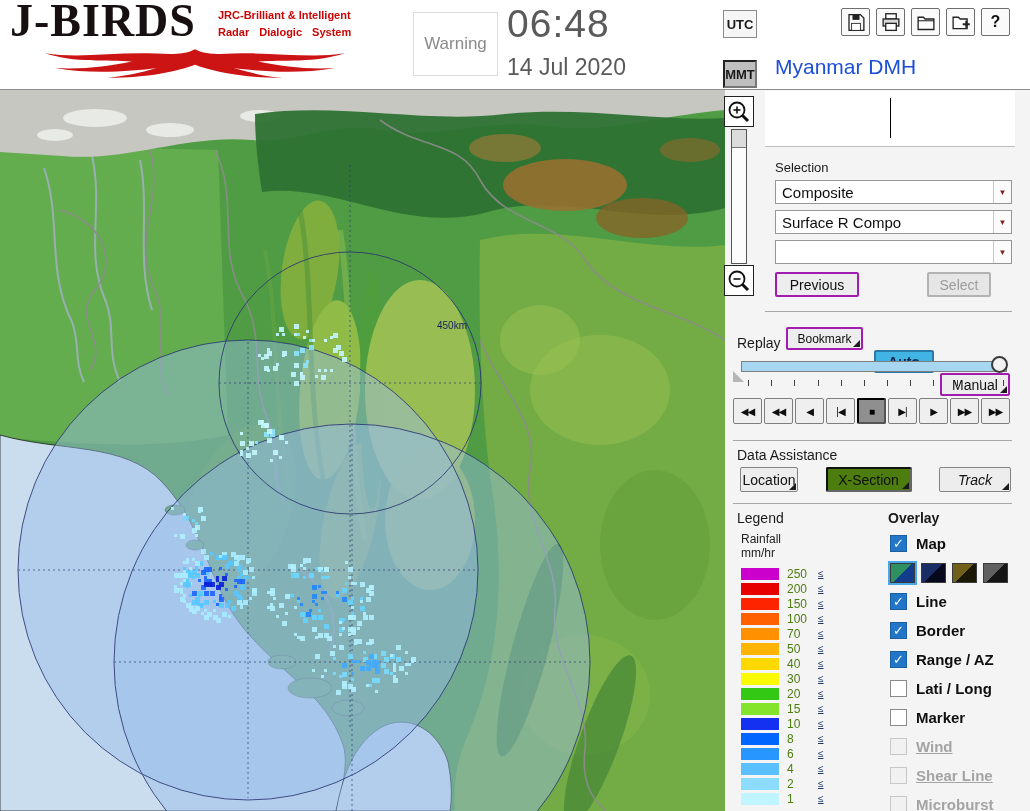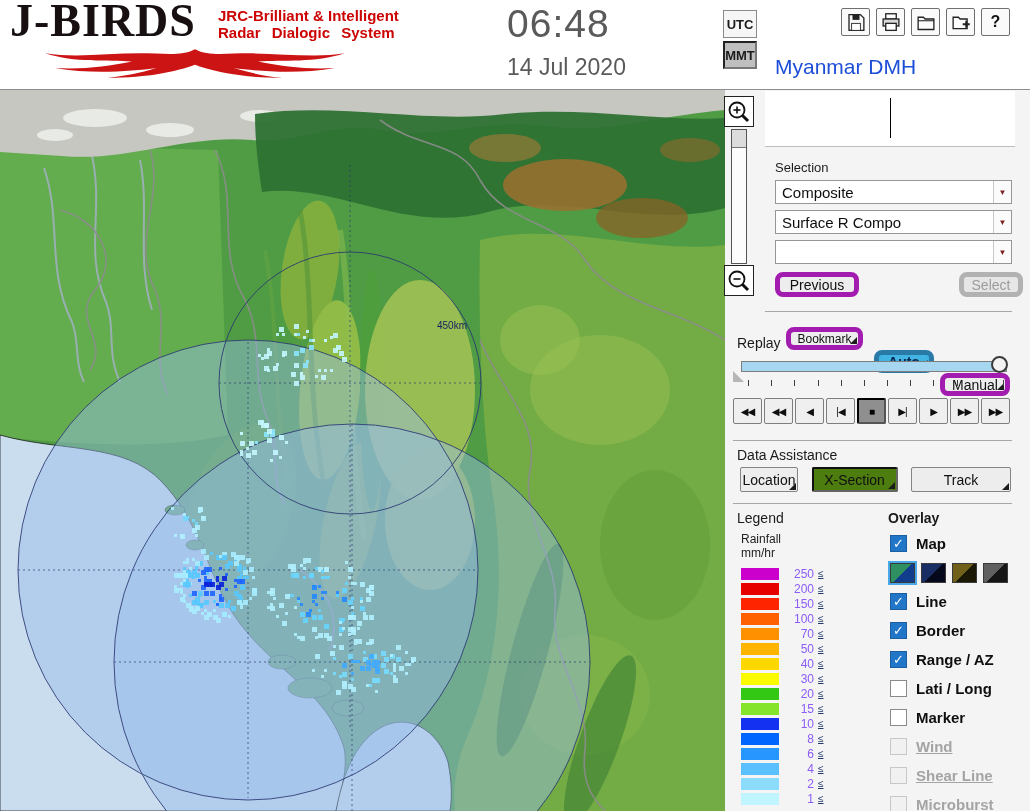--- a/index.html
+++ b/index.html
@@ -3,32 +3,32 @@
 <meta charset="utf-8">
 <style>
   html,body{margin:0;padding:0;background:#777;}
   .app{position:relative;width:1030px;height:811px;background:#f4f4f4;overflow:hidden;
        font-family:"Liberation Sans","DejaVu Sans",sans-serif;}
   
   .header{position:absolute;left:0;top:0;width:1030px;height:90px;background:#ffffff;
           border-bottom:1px solid #8e8e8e;box-sizing:border-box;}
   .logo-title{position:absolute;left:10px;top:-6px;font-family:"Liberation Serif","DejaVu Serif",serif;
               font-weight:bold;font-size:46px;color:#181010;letter-spacing:1px;}
-  .logo-sub{position:absolute;left:218px;top:7px;color:#cc0404;font-weight:bold;font-size:15px;line-height:17px;}
+  .logo-sub{position:absolute;left:218px;top:7px;color:#cc0404;font-weight:bold;font-size:11px;line-height:17px;}
   .logo-sub .l2{word-spacing:7px;}
   .eagle{position:absolute;left:6px;top:46px;}
   .warning-btn{position:absolute;left:413px;top:12px;width:85px;height:64px;background:#fff;
                border:1px solid #dcdcdc;color:#8b8b8b;font-size:17px;display:flex;align-items:center;
                justify-content:center;box-sizing:border-box;}
   .time{position:absolute;left:507px;top:2px;font-size:39px;color:#5a5a5a;letter-spacing:1px;}
   .date{position:absolute;left:507px;top:54px;font-size:23px;color:#5a5a5a;}
   .tz{position:absolute;left:723px;width:34px;height:28px;display:flex;align-items:center;justify-content:center;
       font-size:13px;font-weight:bold;color:#1a1a1a;background:#f6f6f6;border:1px solid #8a8a8a;box-sizing:border-box;}
   .tz.utc{top:10px;}
-  .tz.mmt{top:41px;background:#bfbfbf;border:2px inset #777;}
+  .tz.mmt{top:60px;background:#bfbfbf;border:2px inset #777;}
   .tool-btn{position:absolute;top:8px;width:29px;height:28px;background:#fafafa;border:1px solid #6f6f6f;
             display:flex;align-items:center;justify-content:center;box-sizing:border-box;border-radius:2px;}
   .station{position:absolute;left:775px;top:55px;font-size:21px;color:#1d4ed8;}
   
   .map{position:absolute;left:0;top:90px;width:725px;height:721px;display:block;}
   
   .zoom-btn{position:absolute;left:724px;width:30px;height:31px;background:#fff;border:1px solid #222;
             display:flex;align-items:center;justify-content:center;box-sizing:border-box;}
   .zslider{position:absolute;left:731px;top:129px;width:16px;height:135px;background:#fcfcfc;
            border:1px solid #555;box-sizing:border-box;}
@@ -37,21 +37,21 @@
   .msg-box{position:absolute;left:765px;top:91px;width:250px;height:55px;background:#fff;
            border-bottom:1px solid #bdbdbd;}
   .caret{position:absolute;left:125px;top:7px;width:1px;height:40px;background:#000;}
   .panel-label{position:absolute;font-size:13px;color:#1c1c1c;}
   .dd{position:absolute;left:775px;width:237px;height:24px;background:#fff;border:1px solid #969696;
       box-sizing:border-box;display:flex;align-items:stretch;}
   .dd-val{flex:1;padding-left:6px;font-size:15px;color:#0e0e0e;display:flex;align-items:center;
           white-space:nowrap;overflow:hidden;}
   .dd-btn{width:17px;border-left:1px solid #c8c8c8;background:#fbfbfb;display:flex;align-items:center;justify-content:center;}
   .dd-btn::after{content:"▼";font-size:8px;color:#7c1d1d;}
-  .btn{background:#ededed;border:5px solid #a21caf;border-radius:8px;display:flex;align-items:center;
+  .btn{background:#ededed;border:2px solid #a21caf;border-radius:2px;display:flex;align-items:center;
        justify-content:center;font-size:14px;color:#101010;box-sizing:border-box;position:absolute;text-align:center;}
   .btn.disabled{color:#9c9c9c;border-color:#b2b2b2;background:#e6e6e6;}
   .menu-btn{position:relative;}
   .menu-btn::after{content:"";position:absolute;right:1px;bottom:1px;width:0;height:0;border-style:solid;
                    border-width:0 0 7px 7px;border-color:transparent transparent #1c1c1c transparent;}
   .btn.active{background:#42b4e4;border-color:#2a7aa8;color:#07284e;font-weight:bold;}
   .hr{position:absolute;height:1px;background:#a8a8a8;}
   .track{position:absolute;left:741px;top:361px;width:266px;height:11px;background:#a6d6f0;
          border:1px solid #7e7e7e;box-sizing:border-box;}
   .thumb{position:absolute;left:991px;top:356px;width:13px;height:13px;background:#f2f2f2;
@@ -69,21 +69,21 @@
   .da-btn{height:25px;background:#ededed;border:1px solid #848484;border-radius:2px;display:flex;
           align-items:center;justify-content:center;font-size:14px;color:#101010;box-sizing:border-box;position:relative;}
   .da-btn.pressed{background:#4d7c0f;border:2px inset #666;}
   .da-btn::after{content:"";position:absolute;right:1px;bottom:1px;width:0;height:0;border-style:solid;
                  border-width:0 0 7px 7px;border-color:transparent transparent #1c1c1c transparent;}
   .sec-label{position:absolute;font-size:14px;color:#1a1a1a;}
   .lg-unit{position:absolute;left:741px;font-size:12px;color:#222;}
   .lg-list{position:absolute;left:741px;top:566px;}
   .lg-row{display:flex;align-items:center;height:15px;}
   .lg-color{width:38px;height:12px;}
-  .lg-val{width:27px;text-align:right;font-size:12px;color:#8b5cf6;margin-left:8px;}
+  .lg-val{width:27px;text-align:left;font-size:12px;color:#4d7c0f;margin-left:8px;}
   .lg-lte{font-size:10px;color:#22386a;margin-left:4px;text-decoration:underline;}
   .ov-list{position:absolute;left:890px;top:529px;}
   .ov-row{display:flex;align-items:center;height:29px;}
   .cb{width:17px;height:17px;box-sizing:border-box;border:1px solid #8a8a8a;background:#fff;
       font-size:13px;line-height:15px;text-align:center;color:#fff;flex:0 0 auto;}
   .cb.checked{background:#2176c8;border-color:#1b5fa0;}
   .cb.disabled{border-color:#c8c8c8;background:#f1f1f1;}
   .ov-label{margin-left:9px;font-size:15px;font-weight:bold;color:#0f0f0f;white-space:nowrap;}
   .ov-label.dis{color:#a4a4a4;text-decoration:underline;}
   .swatch-row{display:flex;gap:6px;height:29px;align-items:center;}
@@ -100,20 +100,21 @@
     <div class="logo-sub">
       <div>JRC-Brilliant &amp; Intelligent</div>
       <div class="l2">Radar Dialogic System</div>
     </div>
     <svg class="eagle" width="378" height="36" viewBox="0 0 378 44">
       <path d="M189,4 C172,13 152,9 122,9 C82,9 42,15 6,9 C42,21 82,17 112,19 C82,25 52,29 18,27
                C62,35 112,31 142,27 C122,33 102,37 82,39 C132,39 167,31 189,23
                C211,31 246,39 296,39 C276,37 256,33 236,27 C266,31 316,35 360,27
                C326,29 296,25 266,19 C296,17 336,21 372,9 C336,15 296,9 256,9 C226,9 206,13 189,4 Z" fill="#cc1414"></path>
     </svg>
+    <div class="warning-btn">Warning</div>
     <div class="time">06:48</div>
     <div class="date">14 Jul 2020</div>
     <div class="tz utc">UTC</div>
     <div class="tz mmt">MMT</div>
 
     <div class="tool-btn" style="left:841px;">
       <svg width="22" height="21" viewBox="0 0 24 24">
         <path d="M4,3 H17 L21,7 V21 H4 Z" fill="#f6f6f6" stroke="#222" stroke-width="1.5"></path>
         <rect x="8" y="3" width="8" height="6" fill="#222"></rect>
         <rect x="7" y="13" width="10" height="8" fill="#fff" stroke="#222"></rect>
@@ -679,21 +680,21 @@
   </div>
   <div class="dd" style="top:180px;">
     <span class="dd-val">Composite</span>
     <span class="dd-btn"></span>
   </div>
   <div class="dd" style="top:240px;">
     <span class="dd-val"></span>
     <span class="dd-btn"></span>
   </div>
   <div class="btn" style="left:775px;top:272px;width:84px;height:25px;">Previous</div>
-  <div class="btn disabled" style="left:959px;top:272px;width:64px;height:25px;">Select</div>
+  <div class="btn disabled" style="left:927px;top:272px;width:64px;height:25px;">Select</div>
 
   <div class="hr" style="left:765px;top:311px;width:247px;"></div>
 
   <div class="sec-label" style="left:737px;top:327px;margin-top:8px;">Replay</div>
   <div class="btn menu-btn" style="left:786px;top:327px;width:77px;height:23px;font-size:12px;">Bookmark</div>
   <div class="btn menu-btn active" style="left:874px;top:327px;width:60px;height:23px;">Auto</div>
   <div class="btn menu-btn" style="left:940px;top:327px;width:70px;height:23px;">Manual</div>
 
   <div class="track"></div>
   <div class="thumb"></div>
@@ -723,21 +724,21 @@
       <div class="pb-btn">▶</div>
       <div class="pb-btn">▶▶</div>
       <div class="pb-btn">▶▶</div>
     </div>
 
   <div class="hr" style="left:733px;top:440px;width:279px;"></div>
   <div class="sec-label" style="left:737px;top:447px;">Data Assistance</div>
   <div class="da-row" id="da-row">
       <div class="da-btn" style="width: 58px;">Location</div>
       <div class="da-btn pressed" style="width: 86px;">X-Section</div>
-      <div class="da-btn" style="width: 100px;">Track</div>
+      <div class="da-btn" style="width: 72px; font-style: italic;">Track</div>
     </div>
 
   <div class="hr" style="left:733px;top:503px;width:279px;"></div>
 
   <div class="sec-label" style="left:737px;top:510px;">Legend</div>
   <div class="lg-unit" style="top:532px;">Rainfall</div>
   <div class="lg-unit" style="top:546px;">mm/hr</div>
   <div class="lg-list" id="legend-list">
       <div class="lg-row">
         <div class="lg-color" style="background: rgb(204, 0, 204);"></div>

